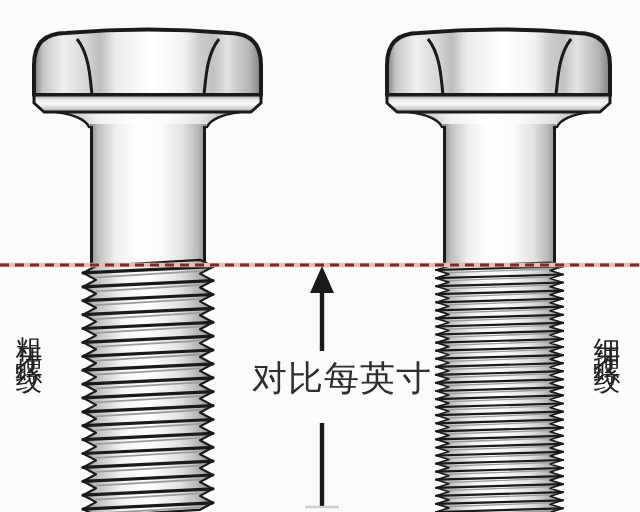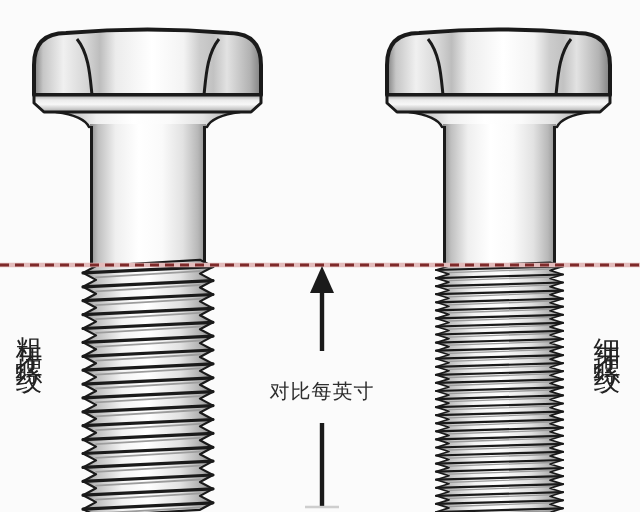--- a/index.html
+++ b/index.html
@@ -4,23 +4,23 @@
 <style>
   html,body{margin:0;padding:0;}
   body{
     width:640px;height:512px;overflow:hidden;position:relative;
     background:#fbfbfb;
     font-family:"Liberation Sans",sans-serif;
   }
   .stage{position:absolute;inset:0;width:640px;height:512px;}
   svg#diagram-svg{position:absolute;left:0;top:0;}
   .center-text{
-    position:absolute;left:212px;top:375px;width:220px;
-    text-align:center;color:#2e2e2e;
-    font-size:20px;line-height:33px;letter-spacing:1px;
+    position:absolute;left:212px;top:361px;width:220px;
+    text-align:right;color:#2e2e2e;
+    font-size:35px;line-height:33px;letter-spacing:1px;
   }
   .vlabel{
     position:absolute;top:316px;
     writing-mode:vertical-rl;text-orientation:upright;
     font-size:27px;color:#222;letter-spacing:10px;line-height:30px;
     white-space:nowrap;
   }
   .vlabel.left{left:14px;}
   .vlabel.right{left:592px;}
 </style>

